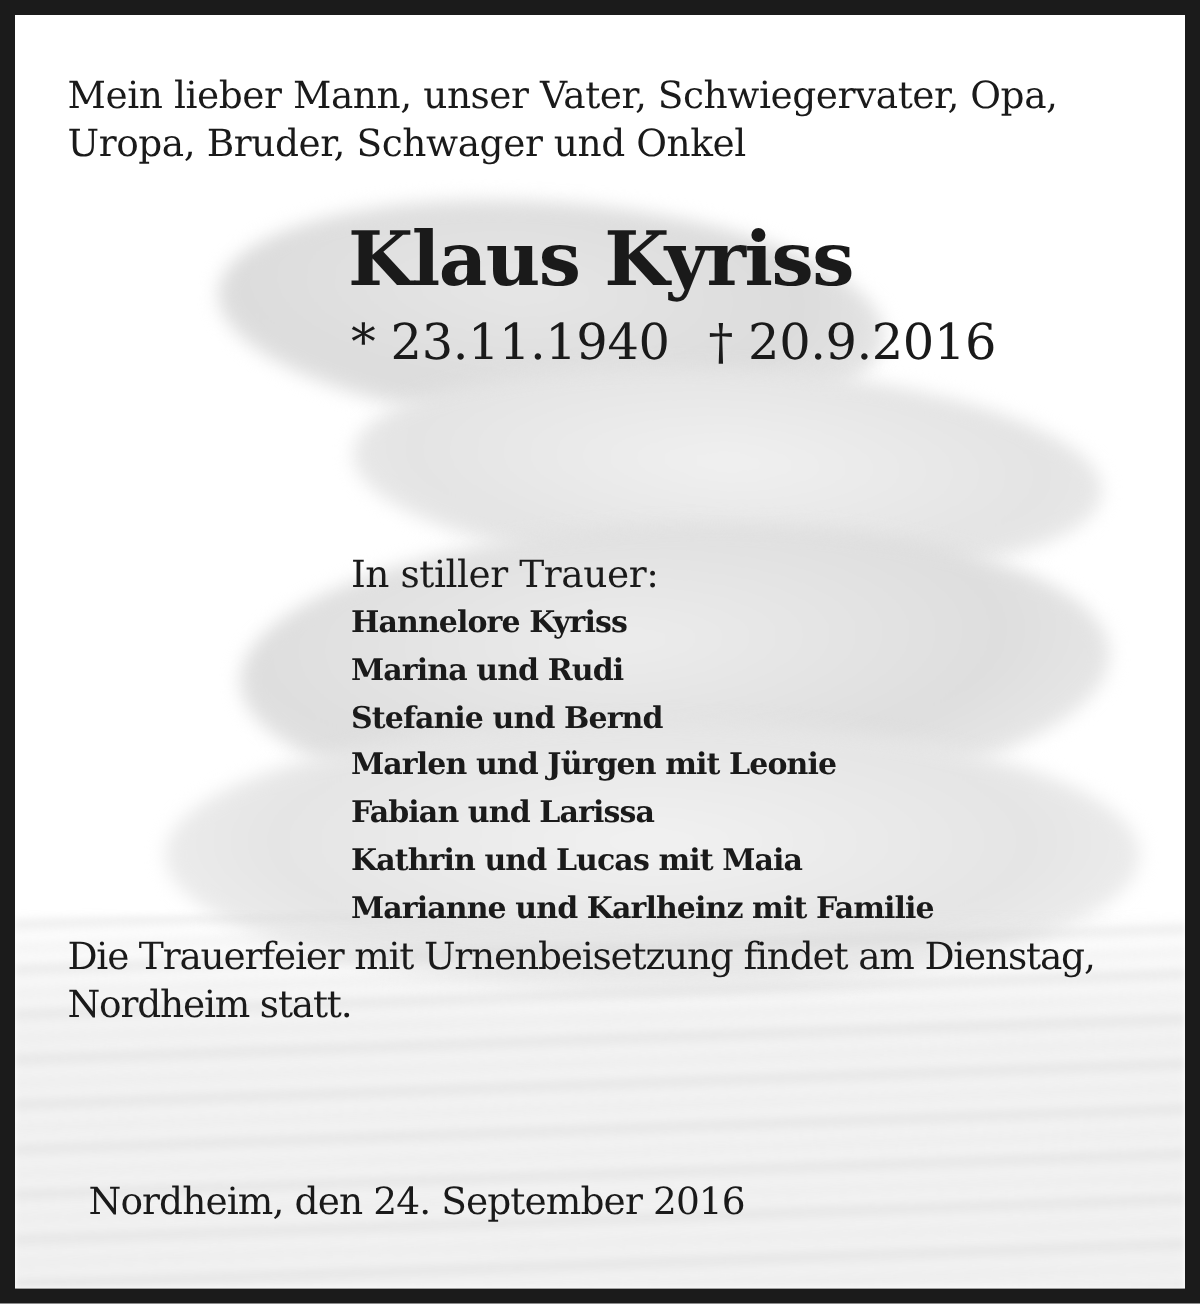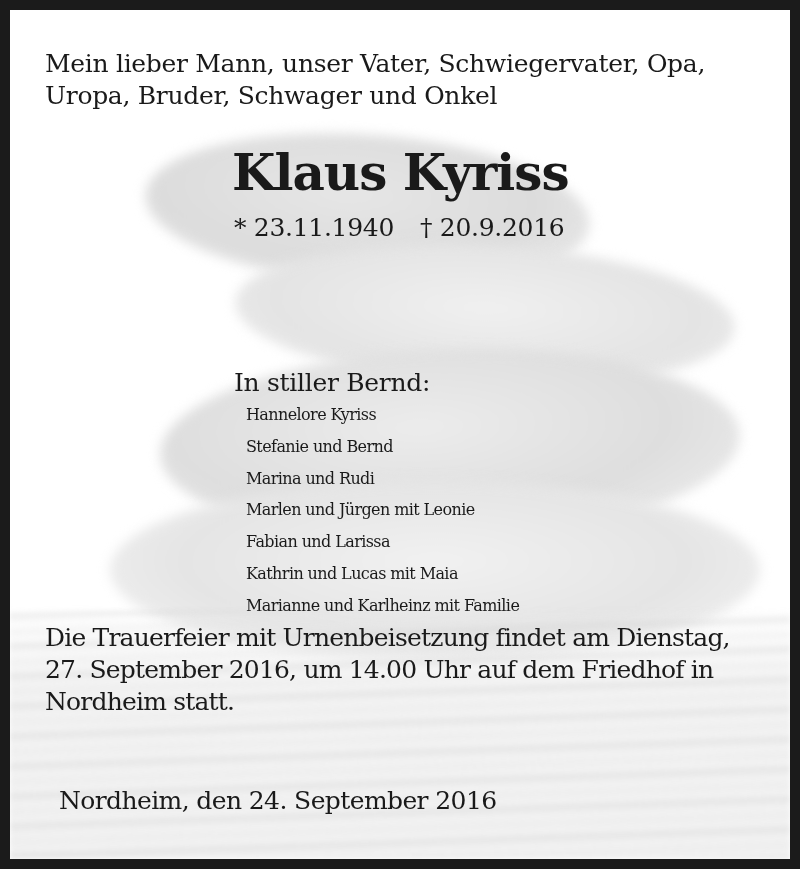--- a/index.html
+++ b/index.html
@@ -41,25 +41,25 @@
       line-height: 32px;
       letter-spacing: -0.3px;
     }
     .intro { left: 35px; top: 38px; }
     .name {
       left: 222px; top: 133px;
       font-size: 50px; line-height: 60px;
       font-weight: bold;
       letter-spacing: -1px;
     }
-    .dates { left: 224px; top: 202px; font-size: 25px; }
+    .dates { left: 224px; top: 202px; font-size: 33px; }
     .dates .gap { display: inline-block; width: 26px; }
     .passed { left: 35px; top: 278px; }
     .mourn-label { left: 224px; top: 357px; }
-    .mourners { left: 236px; top: 389px; font-weight: normal; font-size: 16px; line-height: 31.8px; letter-spacing: -0.6px; }
+    .mourners { left: 224px; top: 389px; font-weight: bold; font-size: 20px; line-height: 31.8px; letter-spacing: -0.6px; }
     .mourners div { white-space: nowrap; }
     .funeral { left: 35px; top: 612px; letter-spacing: -0.8px; }
     .place-date { left: 35px; top: 775px; letter-spacing: -0.6px; margin-left: 14px; }
   </style>
 </head>
 <body>
 
 <div class="panel">
   <div class="stone stone1"></div>
   <div class="stone stone2"></div>
@@ -72,32 +72,31 @@
     <div>Uropa, Bruder, Schwager und Onkel</div>
   </div>
 
   <div class="text name">Klaus Kyriss</div>
 
   <div class="text dates">
     <span>* 23.11.1940</span><span class="gap"></span><span>† 20.9.2016</span>
   </div>
 
 
-  <div class="text mourn-label">In stiller Bernd:</div>
+  <div class="text mourn-label">In stiller Trauer:</div>
 
   <div class="text mourners">
     <div>Hannelore Kyriss</div>
+    <div>Marina und Rudi</div>
     <div>Stefanie und Bernd</div>
-    <div>Marina und Rudi</div>
     <div>Marlen und Jürgen mit Leonie</div>
     <div>Fabian und Larissa</div>
     <div>Kathrin und Lucas mit Maia</div>
     <div>Marianne und Karlheinz mit Familie</div>
   </div>
 
   <div class="text funeral">
     <div>Die Trauerfeier mit Urnenbeisetzung findet am Dienstag,</div>
-    <div>27. September 2016, um 14.00 Uhr auf dem Friedhof in</div>
     <div>Nordheim statt.</div>
   </div>
 
   <div class="text place-date">Nordheim, den 24. September 2016</div>
 </div>
 
 </body></html>

